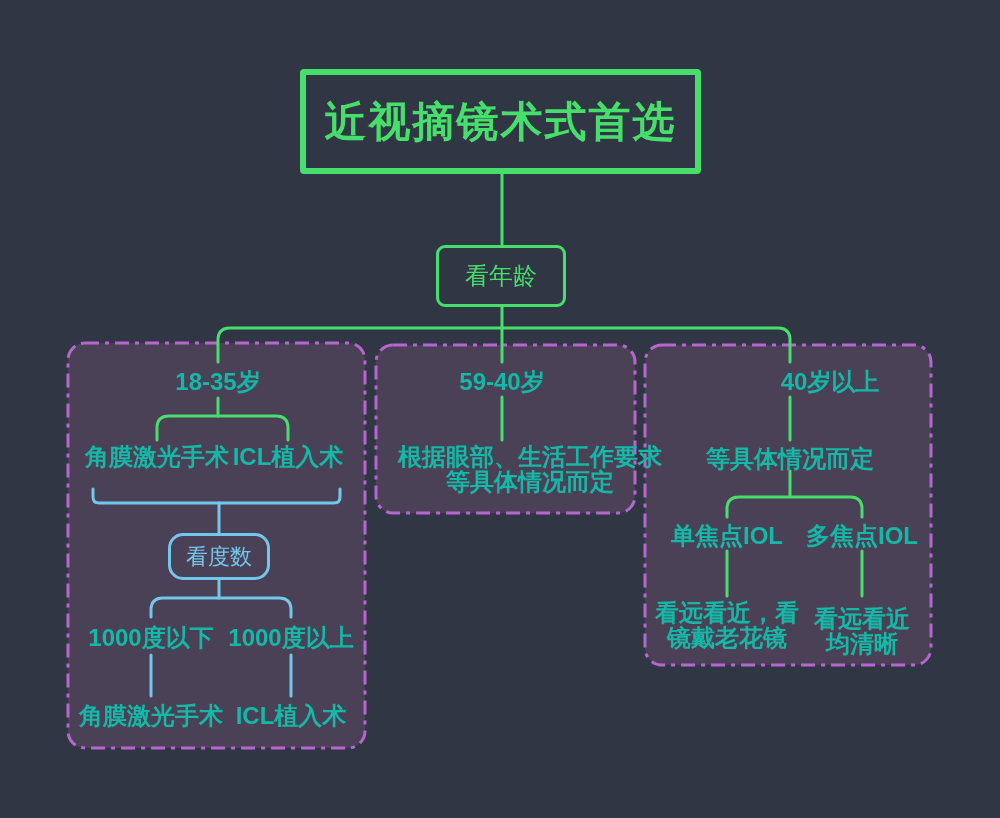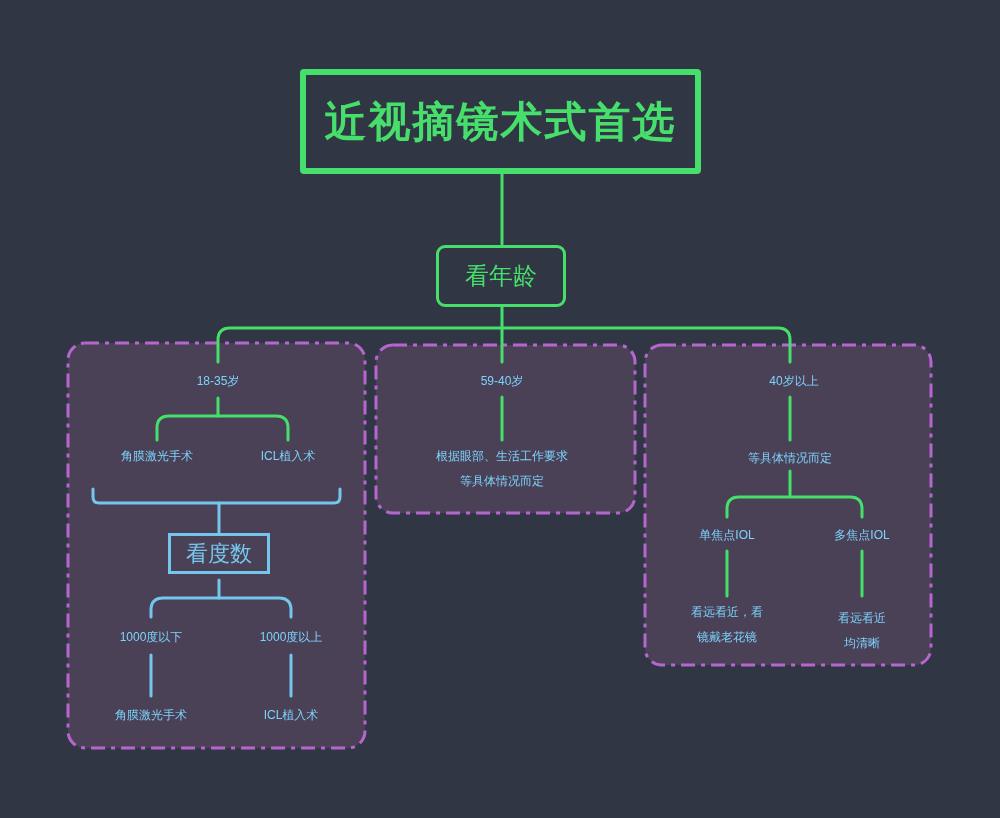--- a/index.html
+++ b/index.html
@@ -68,33 +68,33 @@
     border: 3px solid #47df6b;
     border-radius: 9px;
     color: #47df6b;
     font-size: 24px;
     font-weight: 500;
   }
   .degree-node {
     left: 168px;
     top: 533px;
     width: 102px;
-    height: 41px;
+    height: 47px;
     border: 3px solid #74c7ec;
-    border-radius: 0;
+    border-radius: 15px;
     color: #74c7ec;
     font-size: 22px;
     font-weight: 500;
   }
   .lbl {
     position: absolute;
     transform: translate(-50%, -50%);
-    color: #7dd3fc;
-    font-size: 12px;
-    font-weight: 400;
+    color: #14b8a6;
+    font-size: 24px;
+    font-weight: 700;
     white-space: pre-line;
     text-align: center;
     line-height: 25px;
   }
 </style>
 </head>
 <body>
 
 <div class="canvas">
 
@@ -133,24 +133,24 @@
 
   <div class="lbl" style="left:218px; top:381px">18-35岁</div>
   <div class="lbl" style="left:157px; top:456px">角膜激光手术</div>
   <div class="lbl" style="left:288px; top:456px">ICL植入术</div>
   <div class="lbl" style="left:151px; top:637px">1000度以下</div>
   <div class="lbl" style="left:291px; top:637px">1000度以上</div>
   <div class="lbl" style="left:151px; top:715px">角膜激光手术</div>
   <div class="lbl" style="left:291px; top:715px">ICL植入术</div>
 
   <div class="lbl" style="left:502px; top:381px">59-40岁</div>
-  <div class="lbl" style="left:502px; top:469px">根据眼部、生活工作要求
+  <div class="lbl" style="left:530px; top:469px">根据眼部、生活工作要求
 等具体情况而定</div>
 
-  <div class="lbl" style="left:794px; top:381px">40岁以上</div>
+  <div class="lbl" style="left:830px; top:381px">40岁以上</div>
   <div class="lbl" style="left:790px; top:458px">等具体情况而定</div>
   <div class="lbl" style="left:727px; top:535px">单焦点IOL</div>
   <div class="lbl" style="left:862px; top:535px">多焦点IOL</div>
   <div class="lbl" style="left:727px; top:625px">看远看近，看
 镜戴老花镜</div>
   <div class="lbl" style="left:862px; top:631px">看远看近
 均清晰</div>
 
 </div>
 

